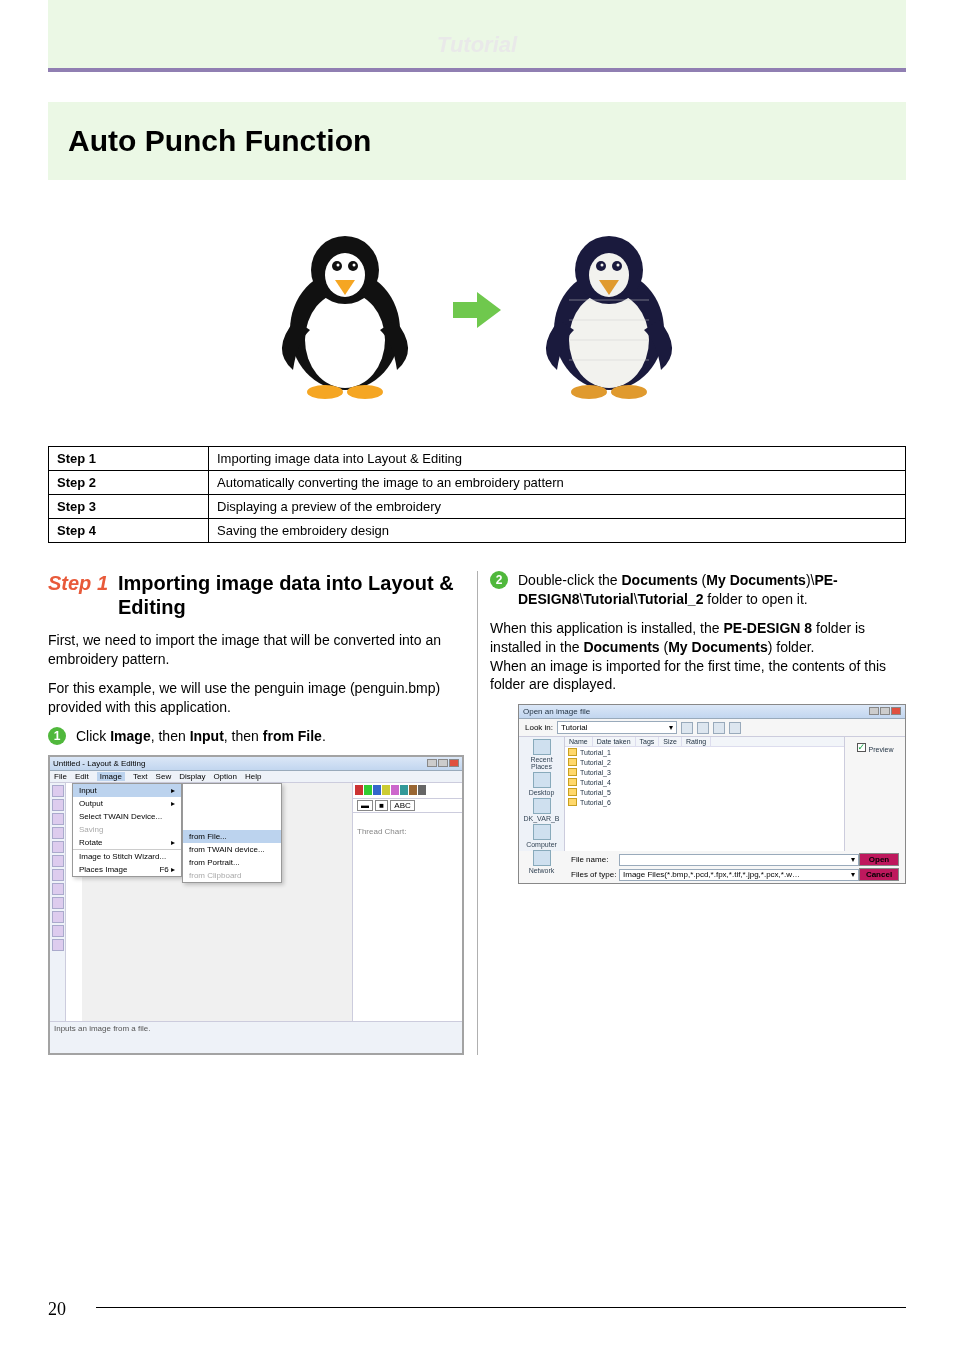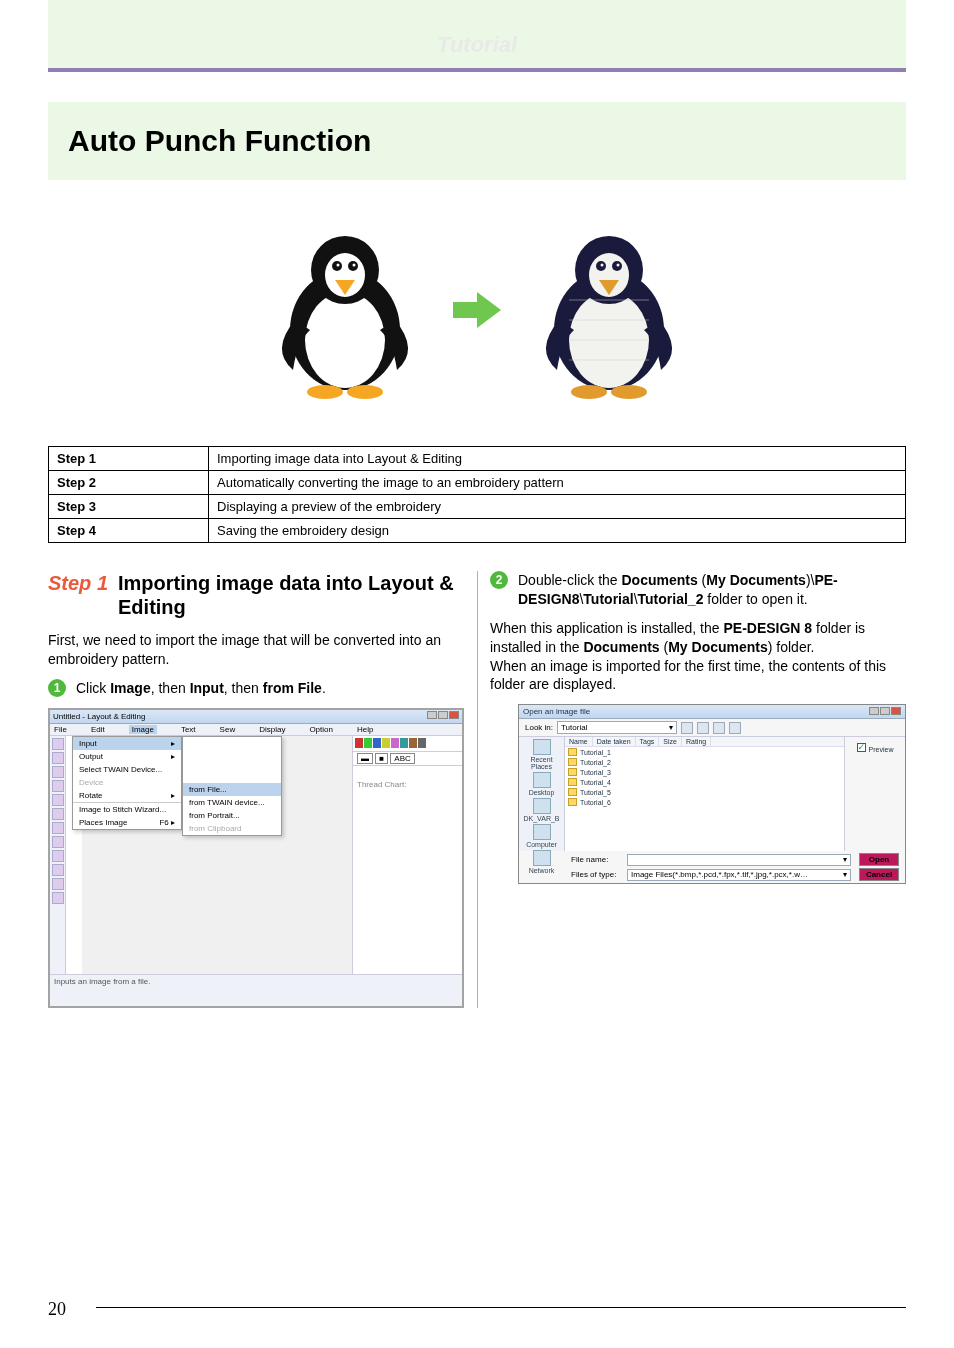--- a/index.html
+++ b/index.html
@@ -156,21 +156,21 @@
   .ss1 .win-buttons span {
     display:inline-block; width:10px; height:8px;
     background:#ccc; margin-left:1px; border:1px solid #888;
   }
   .ss1 .win-buttons span.close { background:#e05040; }
   .ss1 .menubar {
     height: 12px;
     background: #eef2f8;
     border-bottom: 1px solid #ccd;
     display: flex;
-    gap: 24px;
+    gap: 8px;
     padding: 0 4px;
     align-items: center;
   }
   .ss1 .menubar span.sel { background:#bcd3ee; padding:0 3px; }
   .ss1 .body-area {
     position: absolute;
     top: 26px; left:0; right:0; bottom:18px;
     display: flex;
   }
   .ss1 .left-toolbar {
@@ -283,21 +283,21 @@
   .ss2 .preview {
     width:60px; padding:6px; text-align:center; color:#234; font-size:7px;
   }
   .ss2 .preview .cb { width:9px; height:9px; background:#fff; border:1px solid #555; display:inline-block; margin-right:3px; position:relative;}
   .ss2 .preview .cb::after { content:"✓"; position:absolute; left:0; top:-2px; font-size:9px; color:#1a4;}
   .ss2 .bottom {
     position:absolute; left:46px; right:0; bottom:0; height:32px;
     padding:2px 6px;
   }
   .ss2 .bottom .r {
-    display:flex; align-items:center; gap:8px; margin-bottom:2px;
+    display:flex; align-items:center; gap:0; margin-bottom:2px;
   }
   .ss2 .bottom .fld {
     flex:1; background:#fff; border:1px solid #9ab; height:12px; padding:0 3px;
     display:flex; justify-content:space-between; align-items:center;
   }
   .ss2 .bottom .btn {
     width:40px; height:13px; background:#be185d; border:1px solid #888;
     text-align:center; line-height:11px;font-weight:bold;
   }
 
@@ -393,20 +393,21 @@
     </table>
 
   <div class="two-col">
 
     <div class="col">
       <div class="step-heading">
         <span class="step-num">Step 1</span>
         <span class="step-text">Importing image data into Layout &amp; Editing</span>
       </div>
       <p class="body-text">First, we need to import the image that will be converted into an embroidery pattern.</p>
+      <p class="body-text">For this example, we will use the penguin image (penguin.bmp) provided with this application.</p>
 
       <div class="step-line">
         <span class="num-bullet">1</span>
         <span class="txt">
           <span>Click </span><b>Image</b><span>, then </span><b>Input</b><span>, then </span><b>from File</b><span>.</span>
         </span>
       </div>
 
       <div class="screenshot ss1">
         <div class="titlebar">
@@ -457,21 +458,21 @@
               <span style="border:1px solid #888;padding:0 3px">■</span>
               <span style="border:1px solid #888;padding:0 3px">ABC</span>
             </div>
             <div class="thread">Thread Chart:</div>
           </div>
         </div>
         <div class="dropdown">
           <div class="sel"><span>Input</span><span style="float:right">▸</span></div>
           <div><span>Output</span><span style="float:right">▸</span></div>
           <div>Select TWAIN Device...</div>
-          <div style="color:#aaa">Device</div>
+          <div style="color:#aaa">Saving</div>
           <div><span>Rotate</span><span style="float:right">▸</span></div>
           <div style="border-top:1px solid #ccc">Image to Stitch Wizard...</div>
           <div><span>Places Image</span><span style="float:right">F6 ▸</span></div>
         </div>
         <div class="submenu">
           <div class="sel">from File...</div>
           <div>from TWAIN device...</div>
           <div>from Portrait...</div>
           <div style="color:#aaa">from Clipboard</div>
         </div>

